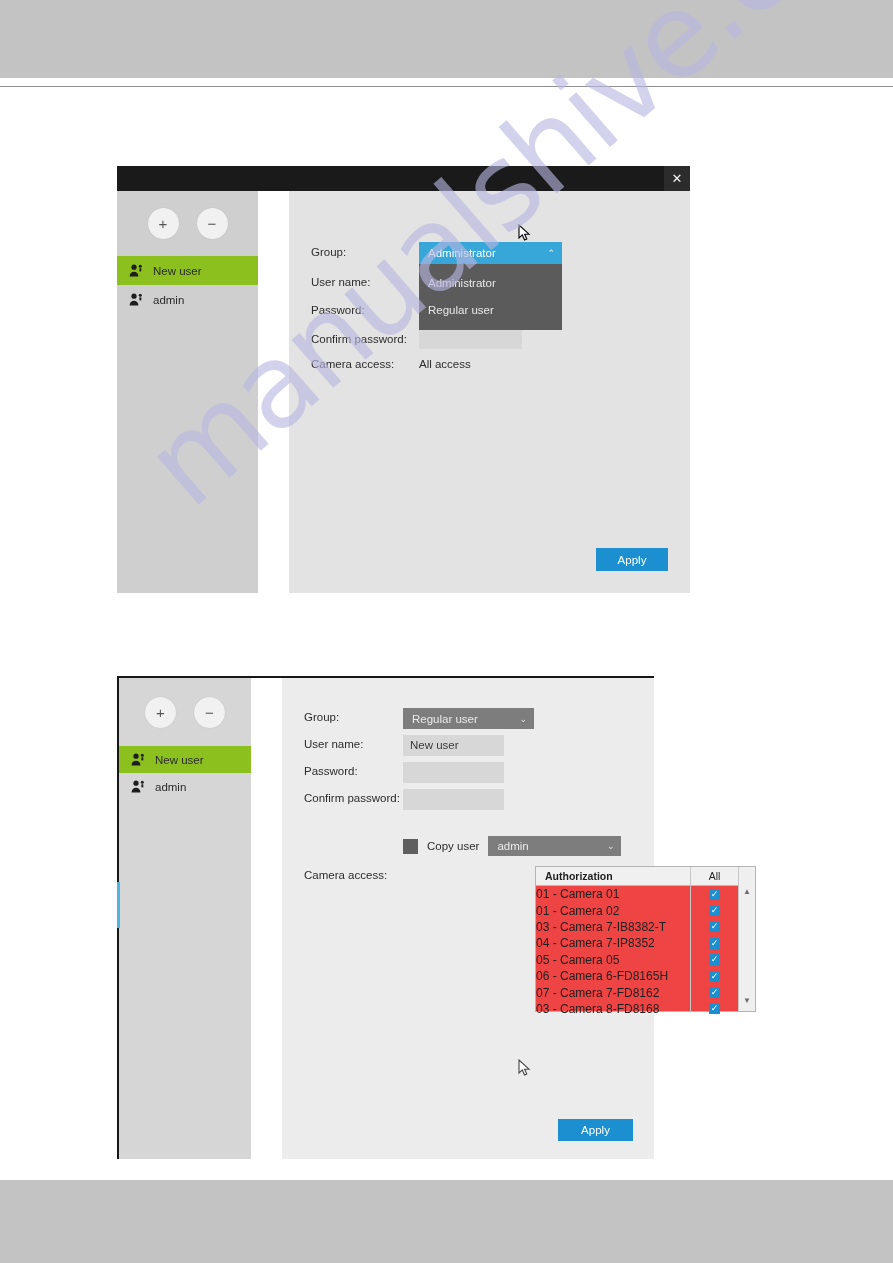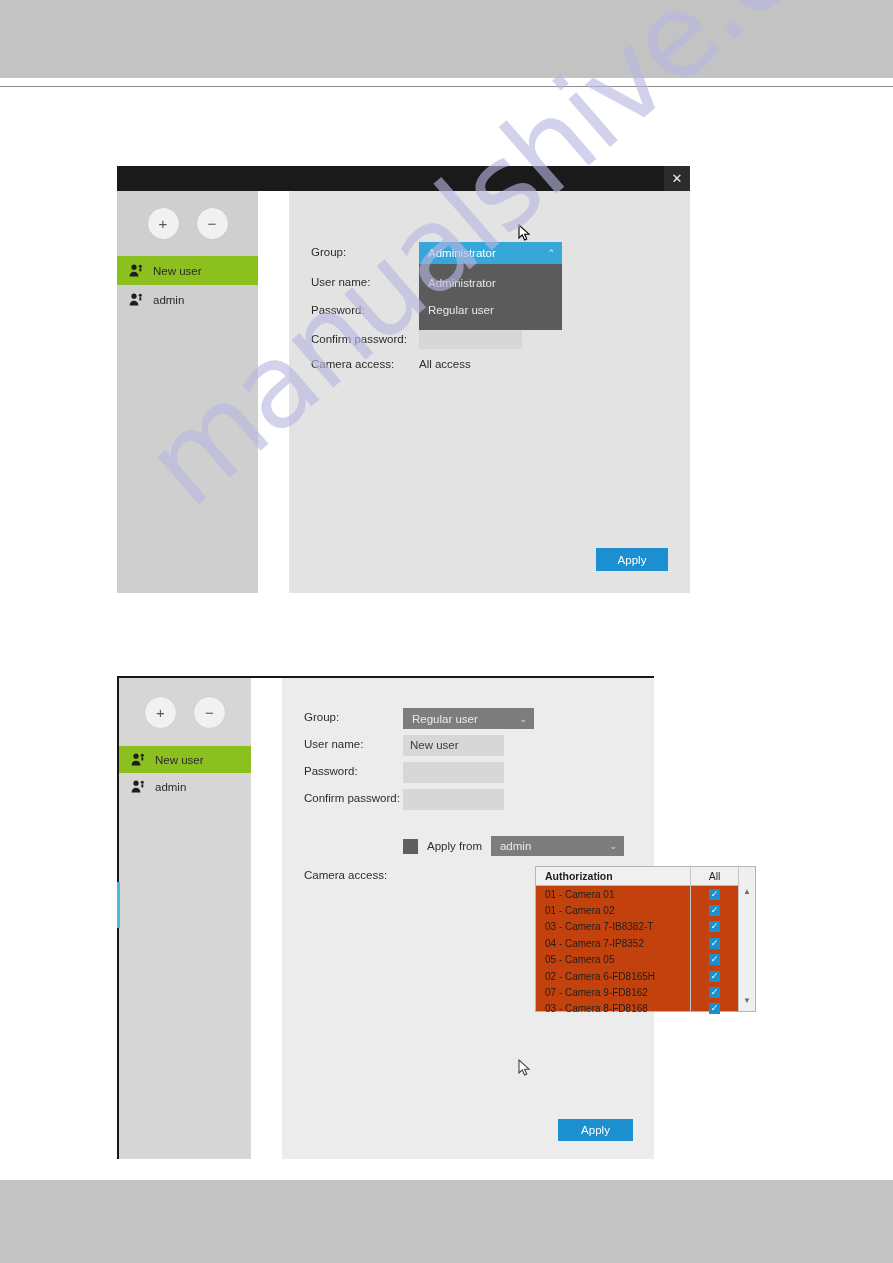--- a/index.html
+++ b/index.html
@@ -182,38 +182,38 @@
 
   #dlg2 .copyfrom { position: absolute; left: 121px; top: 158px; display: flex; align-items: center; }
   #dlg2 .cf-box   { width: 15px; height: 15px; background: #5f5f5f; cursor: pointer; }
   #dlg2 .cf-label { font-size: 11.5px; color: #2c2c2c; margin: 0 9px 0 9px; }
   #dlg2 .cf-combo { width: 133px; height: 20px; }
 
   
   #dlg2 .cam-table {
     position: absolute; left: 253px; top: 188px;
     width: 221px; height: 146px;
-    background: #c2410c;
+    background: #ef4444;
     border: 1px solid #b4b4b4;
     display: flex;
   }
   #dlg2 .cam-cols { flex: 1 1 auto; display: flex; }
   #dlg2 .col-auth { flex: 1 1 auto; border-right: 1px solid #c6c6c6; }
   #dlg2 .col-all  { flex: 0 0 47px; }
   #dlg2 .cam-head {
     height: 19px; background: #f0f0f0;
     border-bottom: 1px solid #b8b8b8;
     font-size: 10.5px; font-weight: bold; color: #1f1f1f;
     display: flex; align-items: center;
   }
   #dlg2 .col-auth .cam-head { padding-left: 9px; }
   #dlg2 .col-all  .cam-head { justify-content: center; font-weight: normal; text-align: center; }
   #dlg2 .cam-cell {
-    height: 16.4px; font-size: 10px; color: #1f1f1f;
-    display: flex; align-items: center; padding-left: 9px;
+    height: 16.4px; font-size: 12px; color: #1f1f1f;
+    display: flex; align-items: center; 
   }
   #dlg2 .chk-cell {
     height: 16.4px; display: flex; align-items: center; justify-content: center;
   }
   #dlg2 .chk {
     width: 11px; height: 11px; background: #1b8fd0;
     color: #fff; font-size: 9px; line-height: 11px; text-align: center;
     cursor: pointer;
   }
   #dlg2 .cam-scroll {
@@ -359,38 +359,38 @@
         <span>Regular user</span>
         <span class="caret">⌄</span>
       </div>
 
       <div class="textbox tb-uname">New user</div>
       <div class="textbox tb-pwd"></div>
       <div class="textbox tb-cpwd"></div>
 
       <div class="copyfrom">
         <div class="cf-box"></div>
-        <div class="cf-label">Apply from</div>
+        <div class="cf-label">Copy user</div>
         <div class="combo cf-combo">
           <span>admin</span>
           <span class="caret">⌄</span>
         </div>
       </div>
 
       <div class="cam-table">
         <div class="cam-cols">
           <div class="col-auth">
             <div class="cam-head">Authorization</div>
             <div class="cam-cell">01 - Camera 01</div>
             <div class="cam-cell">01 - Camera 02</div>
             <div class="cam-cell">03 - Camera 7-IB8382-T</div>
             <div class="cam-cell">04 - Camera 7-IP8352</div>
             <div class="cam-cell">05 - Camera 05</div>
-            <div class="cam-cell">02 - Camera 6-FD8165H</div>
-            <div class="cam-cell">07 - Camera 9-FD8162</div>
+            <div class="cam-cell">06 - Camera 6-FD8165H</div>
+            <div class="cam-cell">07 - Camera 7-FD8162</div>
             <div class="cam-cell">03 - Camera 8-FD8168</div>
           </div>
           <div class="col-all">
             <div class="cam-head">All</div>
             <div class="chk-cell">
                 <div class="chk">✓</div>
               </div>
             <div class="chk-cell">
                 <div class="chk">✓</div>
               </div>

